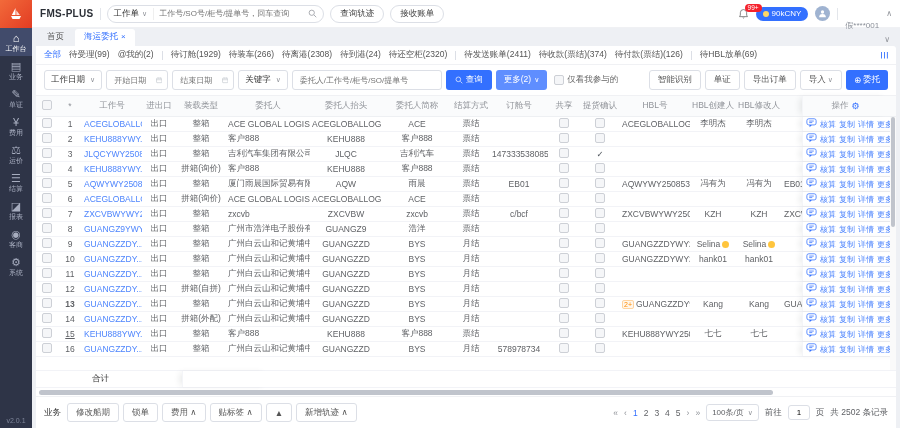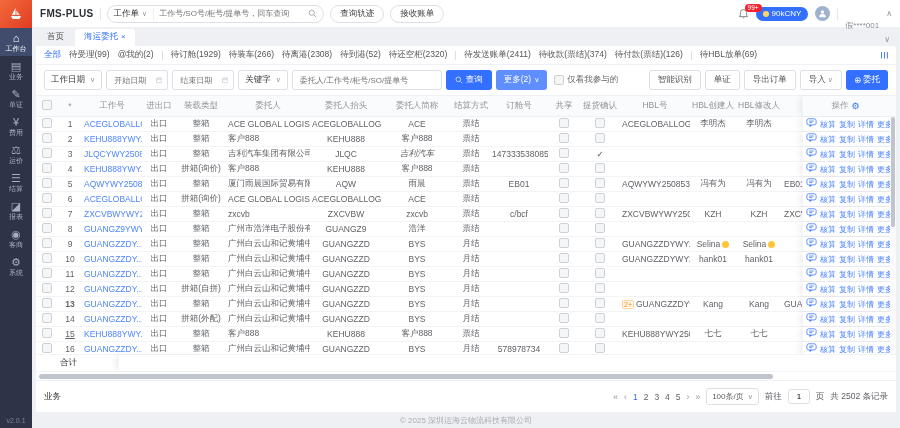--- a/index.html
+++ b/index.html
@@ -66,21 +66,21 @@
   .tbody{flex:1;min-width:0;overflow:hidden;}
   .trow{display:flex;align-items:center;height:15px;border-bottom:1px solid #f2f3f7;font-size:8.5px;color:#606266;}
   .link{color:#4e85fd;text-align:left;cursor:pointer;}
   .cl-left{text-align:left;}
   .op-col{flex:0 0 86px;display:flex;align-items:center;gap:3px;box-shadow:-4px 0 6px -2px rgba(31,35,41,.10);border-left:1px solid #f4f5f8;height:100%;padding:0 3px;background:#fff;}
   .op-head{justify-content:center;color:#909399;gap:3px;background:#fafbfc;}
   .op-link{color:#4e85fd;font-size:8px;cursor:pointer;white-space:nowrap;}
   .gear{color:#3370ff;font-size:9px;}
   .vbar{width:6px;flex:0 0 6px;background:#fafafa;position:relative;}
   .vthumb{position:absolute;top:0;left:1px;width:4px;height:110px;background:#c0c4cc;border-radius:2px;}
-  .sum-row{display:flex;height:18px;flex:0 0 18px;border-top:1px solid #f2f3f7;border-bottom:1px solid #f2f3f7;font-size:8.5px;color:#333;align-items:center;}
+  .sum-row{display:flex;height:18px;flex:0 0 18px;border-top:1px solid #f2f3f7;border-bottom:1px solid #f2f3f7;font-size:8.5px;color:#333;align-items:center;gap:32px;}
   .hbar{height:8px;flex:0 0 8px;display:flex;align-items:center;padding:0 3px;}
   .hthumb{height:5px;background:#c0c4cc;border-radius:3px;width:86%;}
   .check{color:#52585f;font-weight:bold;}
   .hbl-badge{color:#ff8a00;border:1px solid #ffd4a1;background:#fff7ec;border-radius:2px;font-size:7px;padding:0 1px;margin-right:2px;}
   .ydot{width:7px;height:7px;border-radius:50%;background:#ffc53d;display:inline-block;margin-left:2px;vertical-align:-1px;}
   
   .footer-row{height:32px;flex:0 0 32px;display:flex;align-items:center;gap:4px;padding:0 8px;border-top:1px solid #f0f1f4;}
   .grp{font-size:8.5px;color:#333;margin-right:2px;}
   .fbtn{height:19px;border:1px solid #dcdfe6;border-radius:3px;background:#fff;color:#555;font-size:8.5px;padding:0 8px;display:flex;align-items:center;cursor:pointer;white-space:nowrap;font-family:inherit;}
   .pager{margin-left:auto;display:flex;align-items:center;gap:6px;font-size:8.5px;color:#606266;}
@@ -198,21 +198,21 @@
 
     <section class="panel">
       <div class="status-tabs">
           <span class="stab active">全部</span>
           <span class="stab">待受理(99)</span>
           <span class="stab">@我的(2)</span>
           <span class="stab-div"></span>
           <span class="stab">待订舱(1929)</span>
           <span class="stab">待装车(266)</span>
           <span class="stab">待离港(2308)</span>
-          <span class="stab">待到港(52)</span>
+          <span class="stab">待到港(24)</span>
           <span class="stab">待还空柜(2320)</span>
           <span class="stab-div"></span>
           <span class="stab">待发送账单(2411)</span>
           <span class="stab">待收款(票结)(374)</span>
           <span class="stab">待付款(票结)(126)</span>
           <span class="stab-div"></span>
           <span class="stab">待HBL放单(69)</span>
           <span class="view-ico">☰</span>
         </div>
 
@@ -363,21 +363,21 @@
               </span>
             </div>
             <div class="trow">
               <span class="cell" style="width: 22px;"><span class="cb"></span></span>
               <span class="cell" style="width: 24px;">3</span>
               <span class="cell link" style="width: 60px;">JLQCYWY2508...</span>
               <span class="cell" style="width: 34px;">出口</span>
               <span class="cell" style="width: 50px;">整箱</span>
               <span class="cell cl-left" style="width: 84px;">吉利汽车集团有限公司</span>
               <span class="cell" style="width: 72px;">JLQC</span>
-              <span class="cell" style="width: 70px; font-style: italic;">吉利汽车</span>
+              <span class="cell" style="width: 70px;">吉利汽车</span>
               <span class="cell" style="width: 38px;">票结</span>
               <span class="cell" style="width: 58px;">147333538085</span>
               <span class="cell" style="width: 32px;"><span class="cb"></span></span>
               <span class="cell check" style="width: 40px;">✓</span>
               <span class="cell" style="width: 70px;"></span>
               <span class="cell" style="width: 46px;"></span>
               <span class="cell" style="width: 46px;"></span>
               <span class="cell" style="width: 20px;"></span>
               <span class="op-col">
                 <span><svg width="11" height="10" viewBox="0 0 14 13">
@@ -793,20 +793,28 @@
         <span class="cell cl-left" style="width:60px">合计</span>
       <span class="op-col"></span>
         </div>
 
       <div class="hbar">
           <div class="hthumb"></div>
         </div>
 
       <div class="footer-row">
         <span class="grp">业务</span>
+        <span style="display:flex;gap:4px;">
+            <button class="fbtn">修改船期</button>
+            <button class="fbtn">锁单</button>
+            <button class="fbtn">费用 ∧</button>
+            <button class="fbtn">贴标签 ∧</button>
+            <button class="fbtn">▲</button>
+            <button class="fbtn">新增轨迹 ∧</button>
+          </span>
         <span class="pager">
           <span class="pgnav">«</span>
           <span class="pgnav">‹</span>
           <span style="display:flex;gap:6px;">
               <span class="pg active">1</span>
               <span class="pg">2</span>
               <span class="pg">3</span>
               <span class="pg">4</span>
               <span class="pg">5</span>
             </span>
@@ -817,18 +825,17 @@
             <span class="chev">∨</span>
           </span>
           <span>前往</span>
           <input class="goto-input" value="1" style="">
           <span>页</span>
           <span>共 2502 条记录</span>
         </span>
       </div>
     </section>
 
-    <div class="copyright">© 2025 深圳运海云物流科技有限公司</div>
 
     <div class="watermark">
     </div>
   </div>
 </div>
 
 </body></html>

